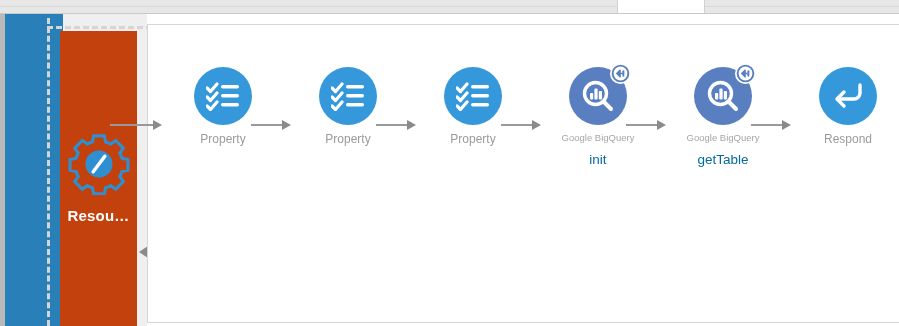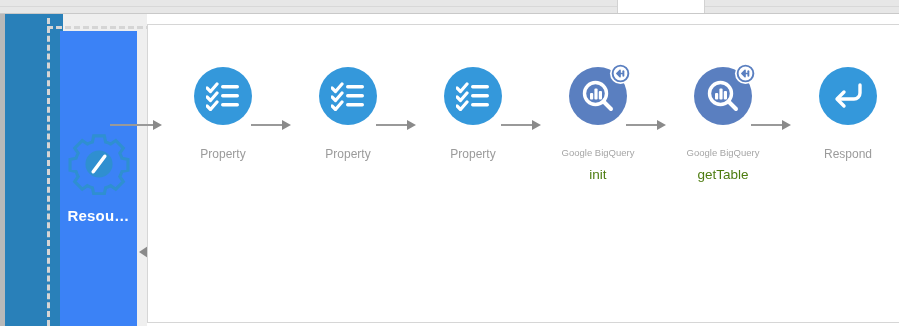--- a/index.html
+++ b/index.html
@@ -73,21 +73,21 @@
     left: 47px; top: 26px;
     width: 852px; height: 0px;
     border-top: 3px dashed #d5d5d5;
   }
 
   
   #resource-panel {
     position: absolute;
     left: 60px; top: 31px;
     width: 77px; height: 295px;
-    background: #3b82f6;
+    background: #c2410c;
     display: flex;
     flex-direction: column;
     align-items: center;
     justify-content: center;
   }
   #resource-gear {
     width: 62px;
     height: 62px;
     margin-bottom: 12px;
   }
@@ -130,34 +130,34 @@
     height: 58px;
     border-radius: 50%;
     position: relative;
     display: flex;
     align-items: center;
     justify-content: center;
   }
   .node-circle.light { background: #3498db; }
   .node-circle.bq    { background: #5a7fc0; }
   .node-type {
-    margin-top: 22px;
+    margin-top: 7px;
     font-size: 12px;
     color: #9b9b9b;
     white-space: nowrap;
   }
   .node-type.small {
     font-size: 9.5px;
     color: #a6a6a6;
     text-align: center;
   }
   .node-name {
     margin-top: 9px;
     font-size: 13.5px;
-    color: #4d7c0f;
+    color: #0369a1;
     white-space: nowrap;
   }
   .badge {
     position: absolute;
     right: -5px;
     top: -5px;
     width: 23px;
     height: 23px;
   }
 

